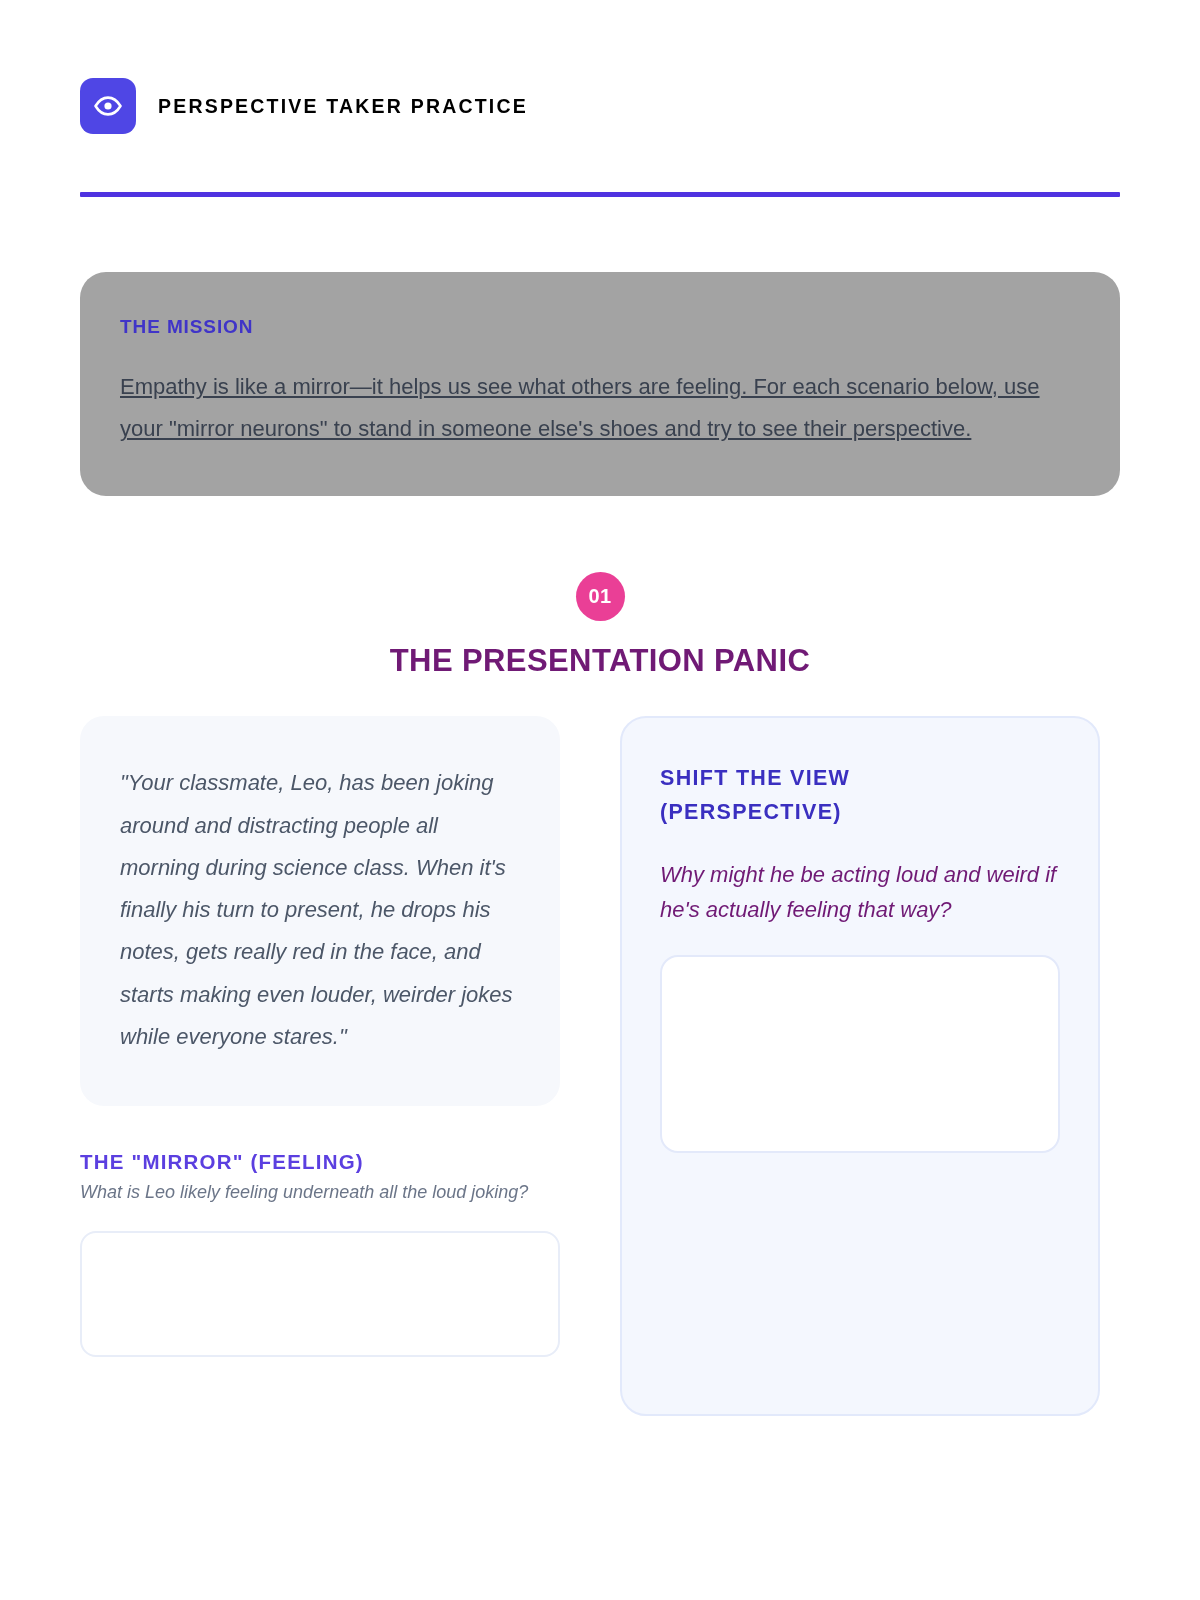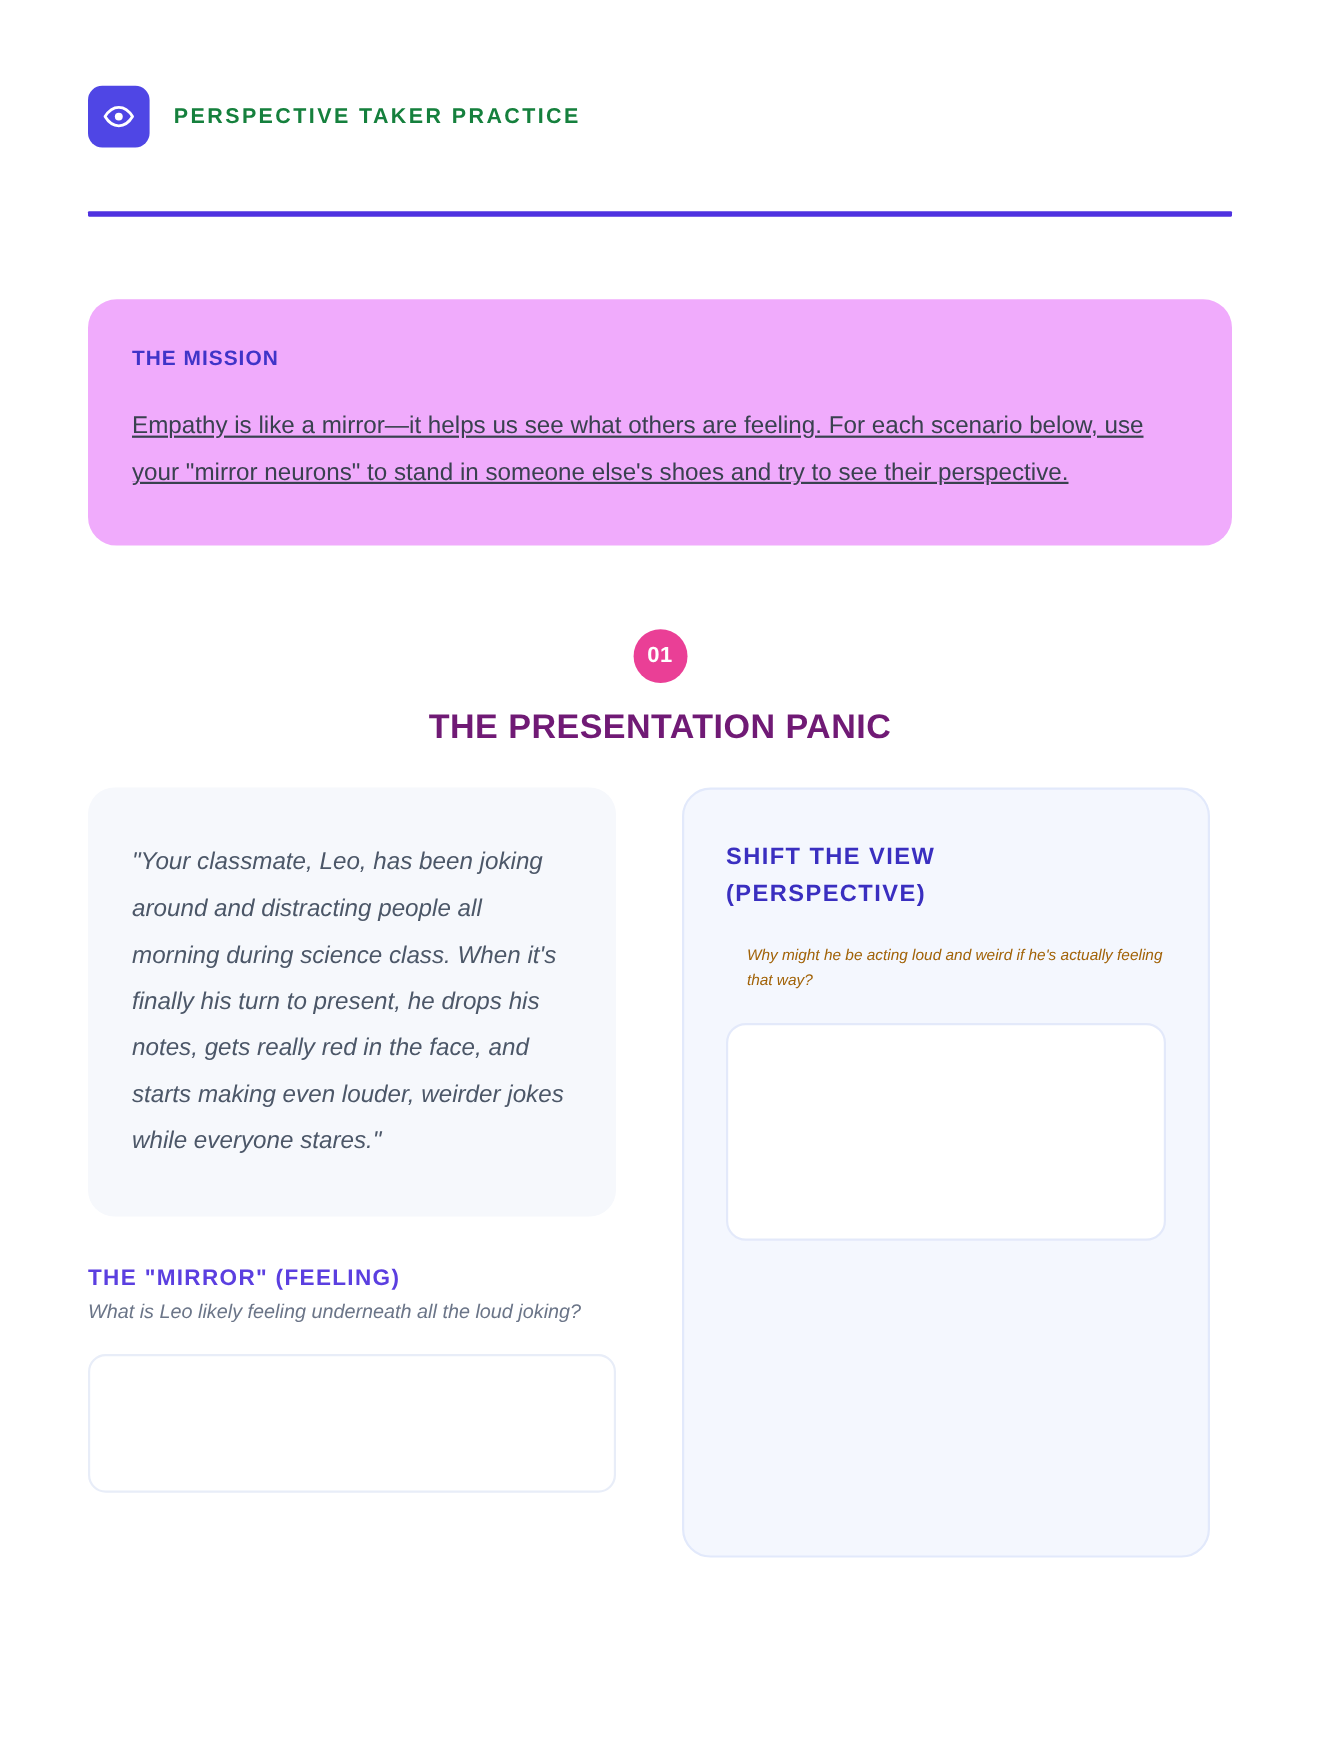--- a/index.html
+++ b/index.html
@@ -47,21 +47,21 @@
     justify-content: center;
     flex: 0 0 auto;
   }
 
   .logo-tile svg { display: block; }
 
   .brand-label {
     font-size: 19.5px;
     font-weight: bold;
     letter-spacing: 2.2px;
-    color: #15803d;
+    color: #000000;
     white-space: nowrap;
     text-align: right;
   }
 
   .title-row {
     display: flex;
     align-items: flex-start;
     justify-content: space-between;
   }
 
@@ -110,21 +110,21 @@
   .rule {
     margin-top: 58px;
     height: 5px;
     background: #4f32e0;
     border-radius: 1px;
   }
 
   
   .mission {
     margin-top: 75px;
-    background: #f0abfc;
+    background: #a3a3a3;
     border-radius: 26px;
     padding: 44px 40px 46px 40px;
   }
 
   .mission-heading {
     font-size: 19px;
     font-weight: bold;
     letter-spacing: 0.9px;
     color: #4034c8;
   }
@@ -230,25 +230,24 @@
     font-size: 21.5px;
     font-weight: bold;
     letter-spacing: 1.3px;
     line-height: 1.55;
     color: #3a2fc0;
     white-space: pre-line;
   }
 
   .panel-hint {
     margin-top: 28px;
-    font-size: 14px;
+    font-size: 22px;
     line-height: 1.6;
     font-style: italic;
-    color: #a16207;
-    margin-left: 19px;
+    color: #701a75;
   }
 
   .panel-answer-box {
     margin-top: 28px;
     height: 198px;
     background: #ffffff;
     border: 2px solid #e3e9fa;
     border-radius: 18px;
   }
 </style>

